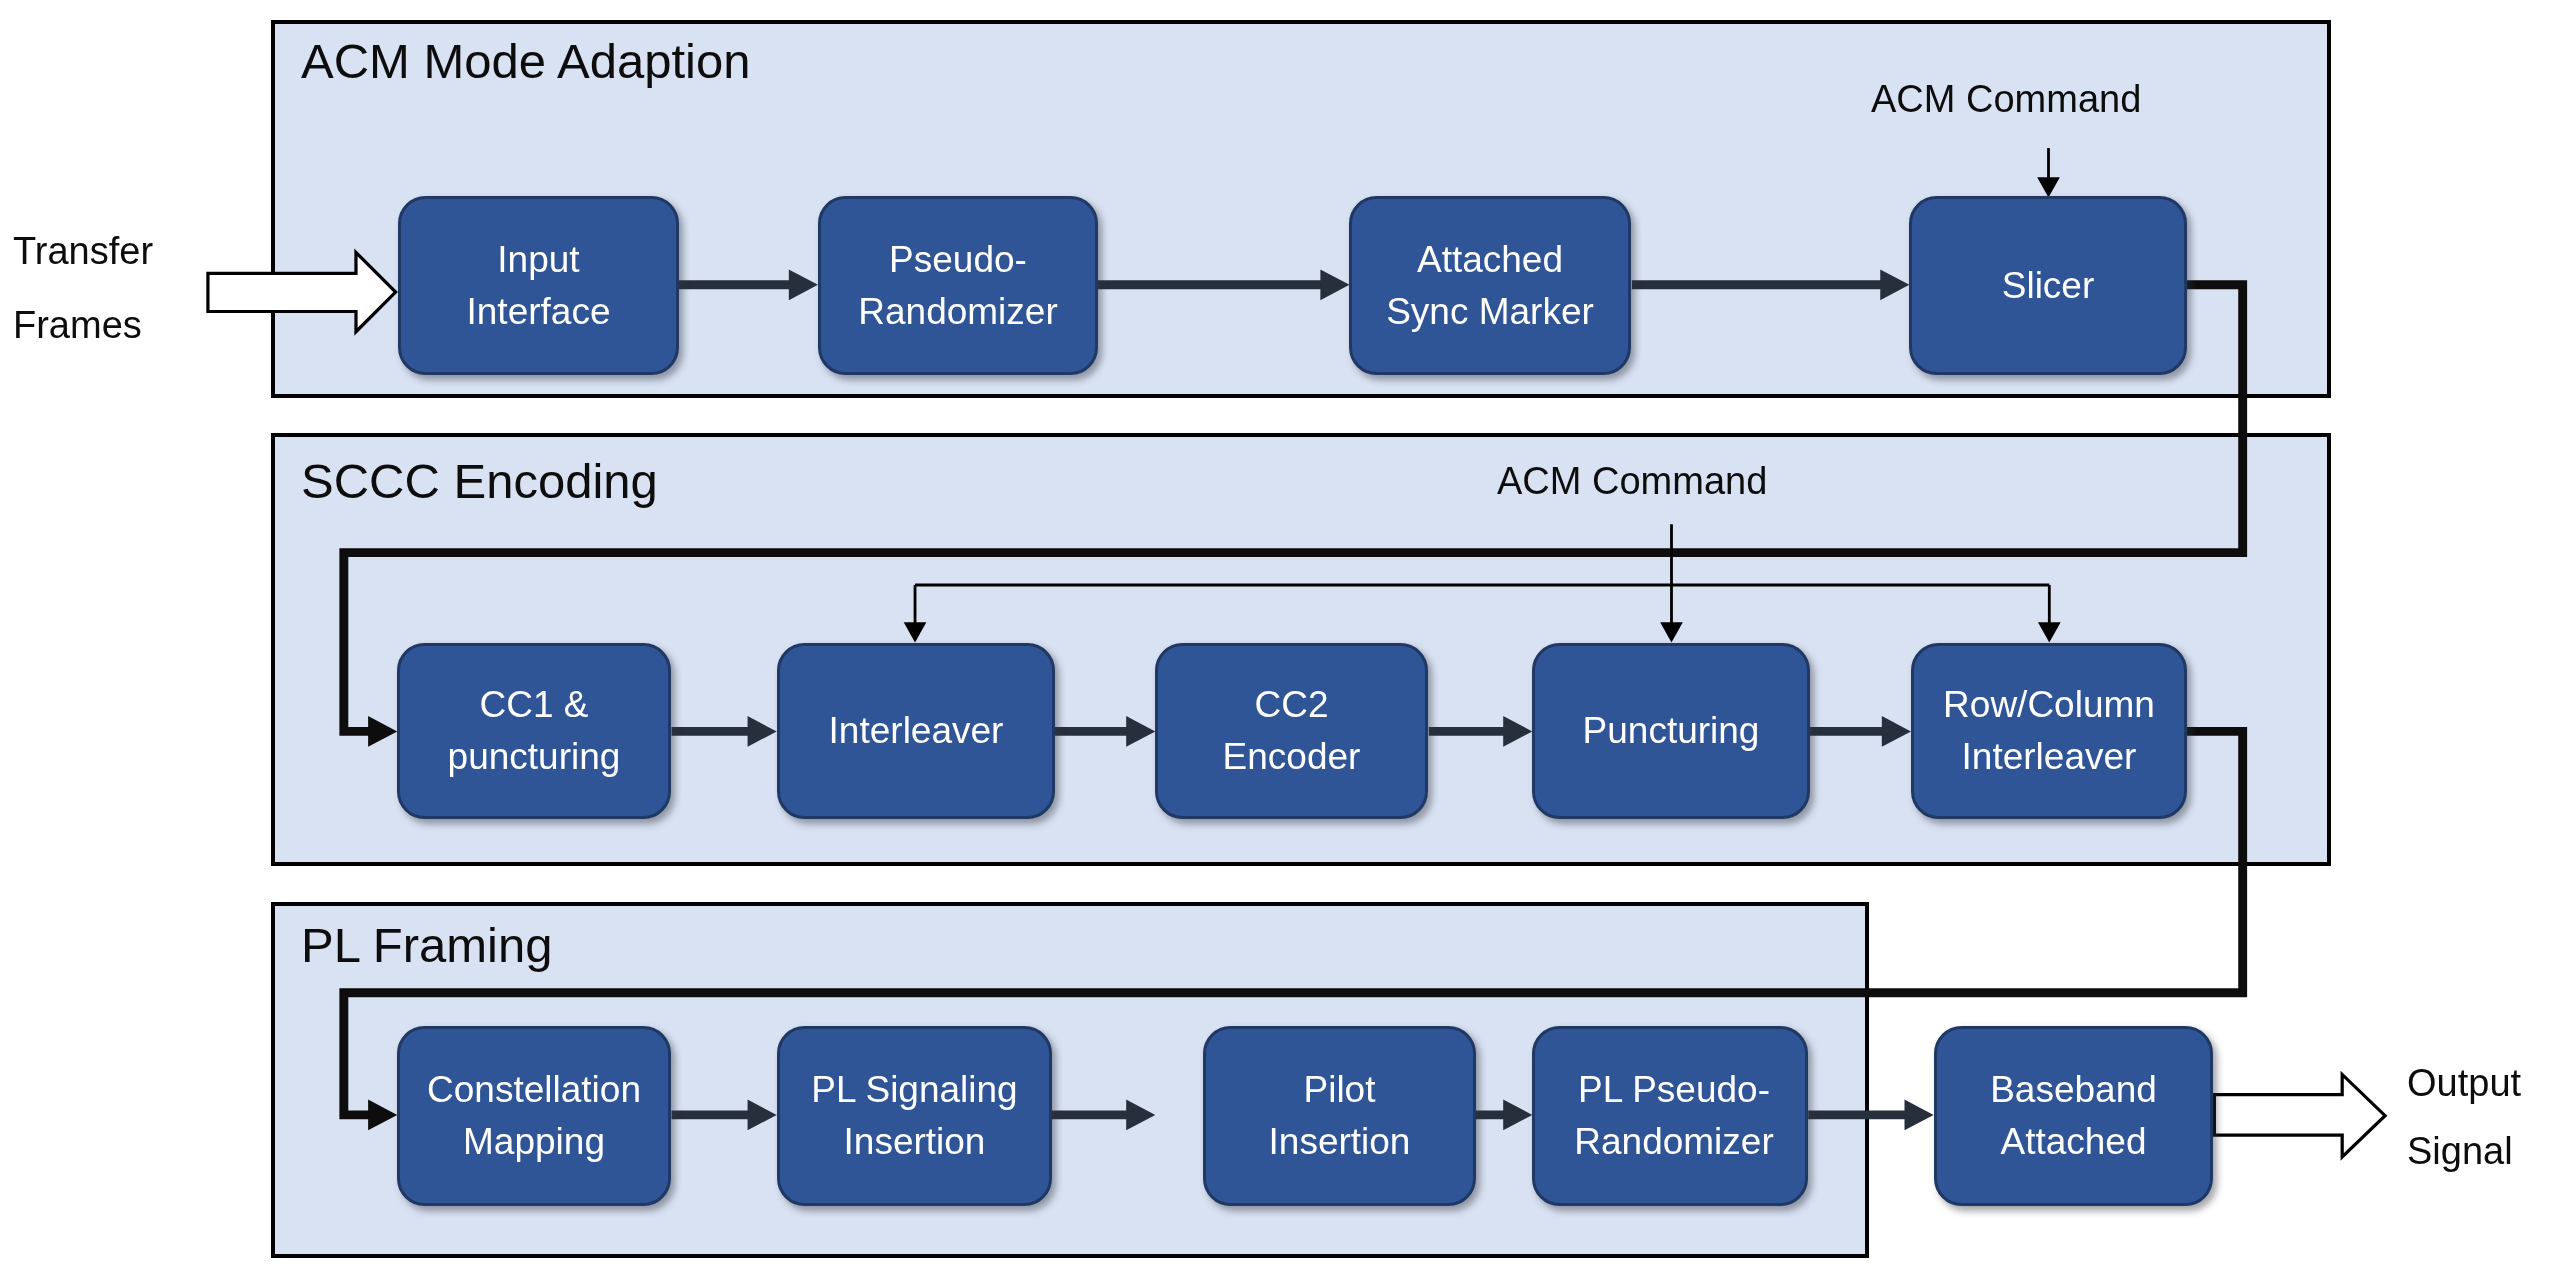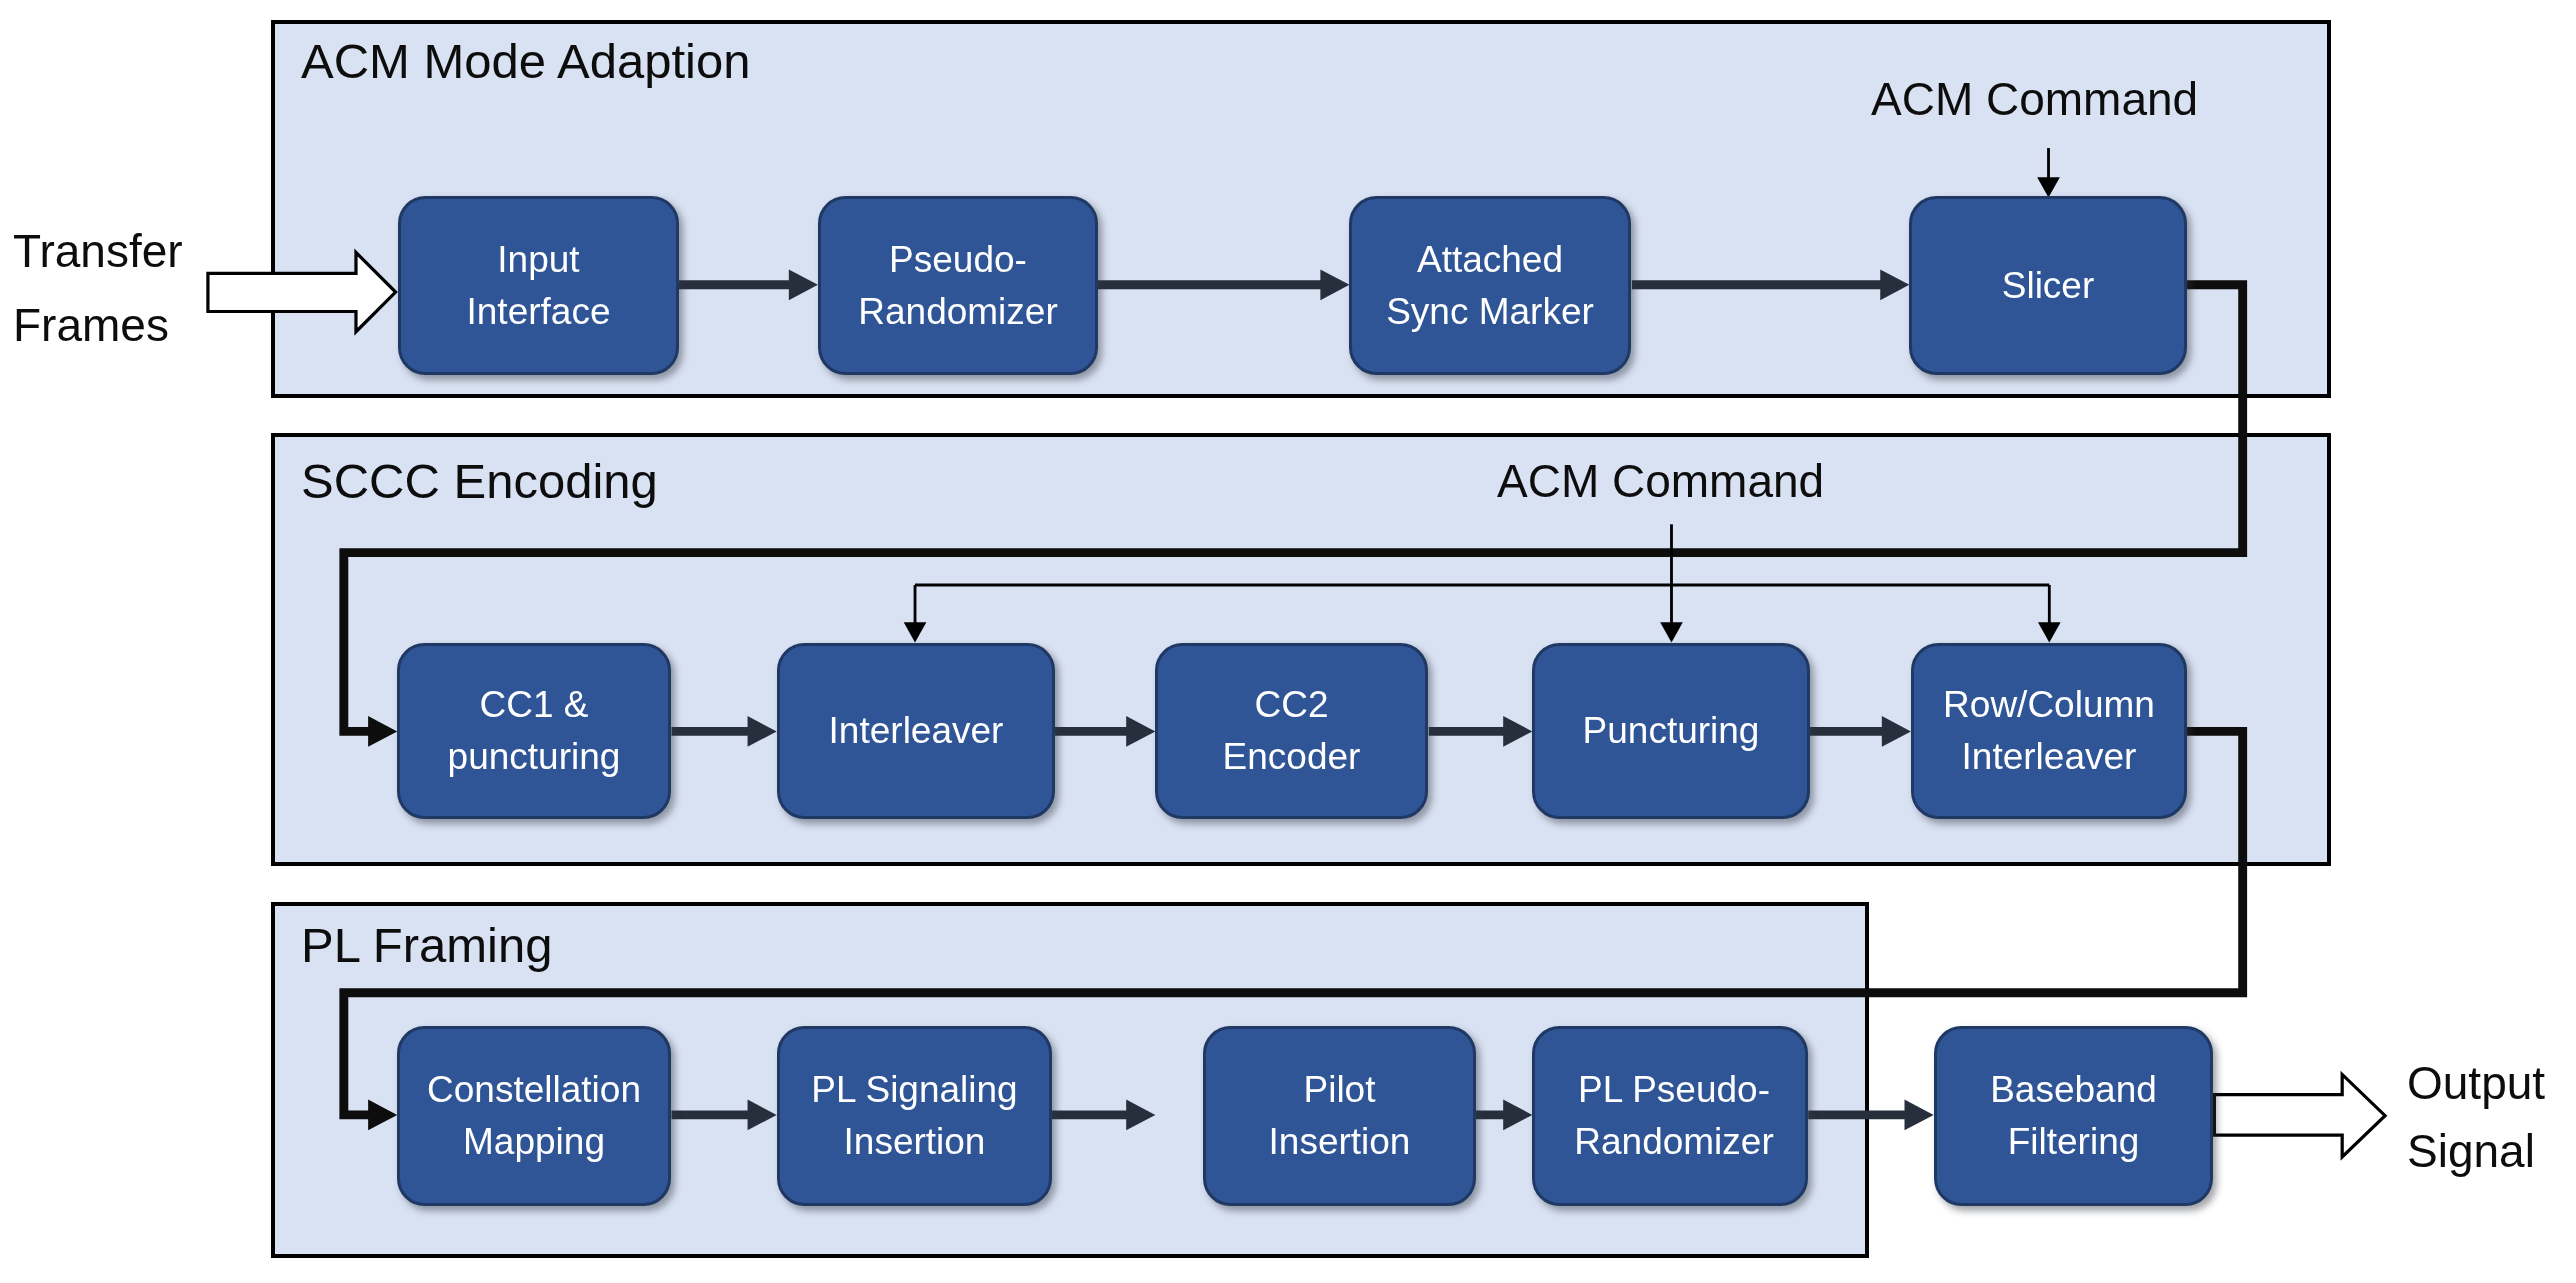--- a/index.html
+++ b/index.html
@@ -13,21 +13,21 @@
   .section{position:absolute;background:var(--section-fill);
            border:4px solid var(--section-border);box-sizing:border-box;}
   .section-title{position:absolute;font-size:49px;line-height:58px;
            color:var(--label-text);white-space:pre-line;}
   .block{position:absolute;background:var(--block-fill);
          border:3.2px solid var(--block-border);border-radius:27.5px;
          color:var(--block-text);font-size:37px;line-height:52px;
          display:flex;align-items:center;justify-content:center;
          text-align:center;white-space:pre-line;box-sizing:border-box;
          box-shadow:4px 4.9px 7.3px rgba(50,55,65,0.45);}
-  .ext-label{position:absolute;font-size:46px;line-height:58px;
+  .ext-label{position:absolute;font-size:38px;line-height:58px;
          color:var(--label-text);white-space:pre-line;}
   .ext-label.two-line{line-height:74px;}
   .ext-label.two-line-tight{line-height:68px;}
   svg.overlay{position:absolute;left:0;top:0;width:2576px;height:1284px;}
   .wire{stroke:var(--wire);stroke-width:11;fill:none;}
   .wire-head{fill:var(--wire);stroke:none;}
   .barrow{stroke:var(--arrow);stroke-width:11;fill:none;}
   .barrow-head{fill:var(--arrow);stroke:none;}
   .cmd{stroke:#000;stroke-width:3.5;fill:none;}
   .cmd-head{fill:#000;stroke:none;}
@@ -111,21 +111,21 @@
 
 <div class="block" style="left:397px;top:1026px;width:274px;height:180px;">Constellation
 Mapping</div>
 <div class="block" style="left:777px;top:1026px;width:275px;height:180px;">PL Signaling
 Insertion</div>
 <div class="block" style="left:1155px;top:1026px;width:273px;height:180px;margin-left:48px;">Pilot
 Insertion</div>
 <div class="block" style="left:1532px;top:1026px;width:276px;height:180px;padding-left:8px;">PL Pseudo-
 Randomizer</div>
 <div class="block" style="left:1934px;top:1026px;width:279px;height:180px;">Baseband
-Filtering</div>
+Attached</div>
 
 <div class="ext-label two-line" style="left:13px;top:214px;">Transfer
 Frames</div>
 <div class="ext-label" style="left:1871px;top:70px;">ACM Command</div>
 <div class="ext-label" style="left:1497px;top:452px;">ACM Command</div>
 <div class="ext-label two-line-tight" style="left:2407px;top:1049px;">Output
 Signal</div>
 
 
 </body></html>

